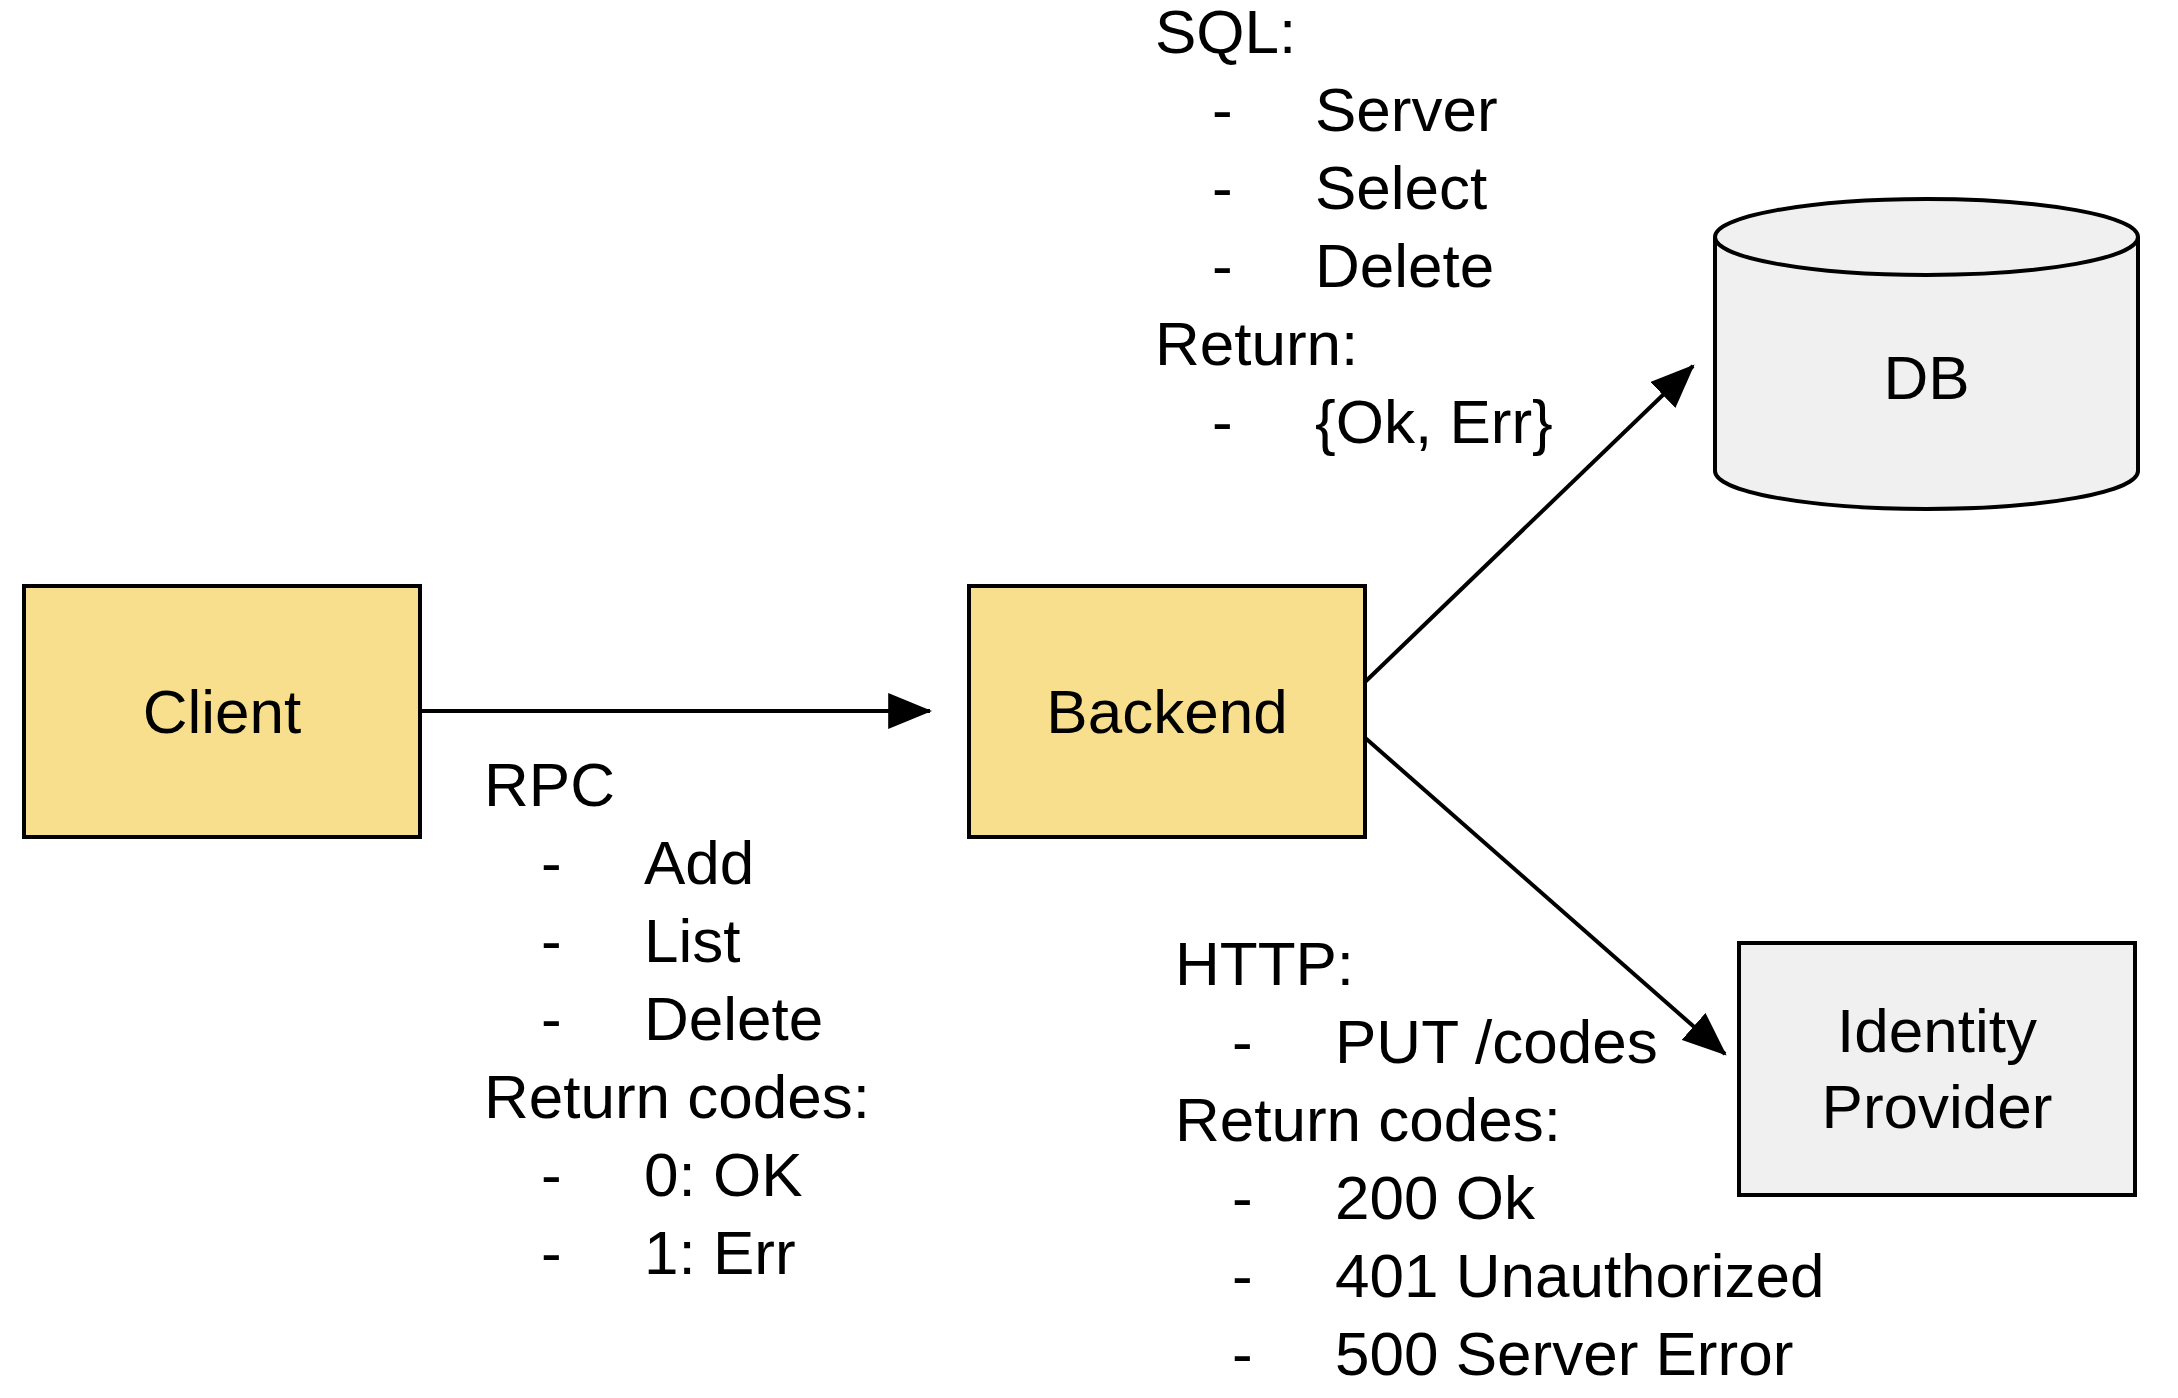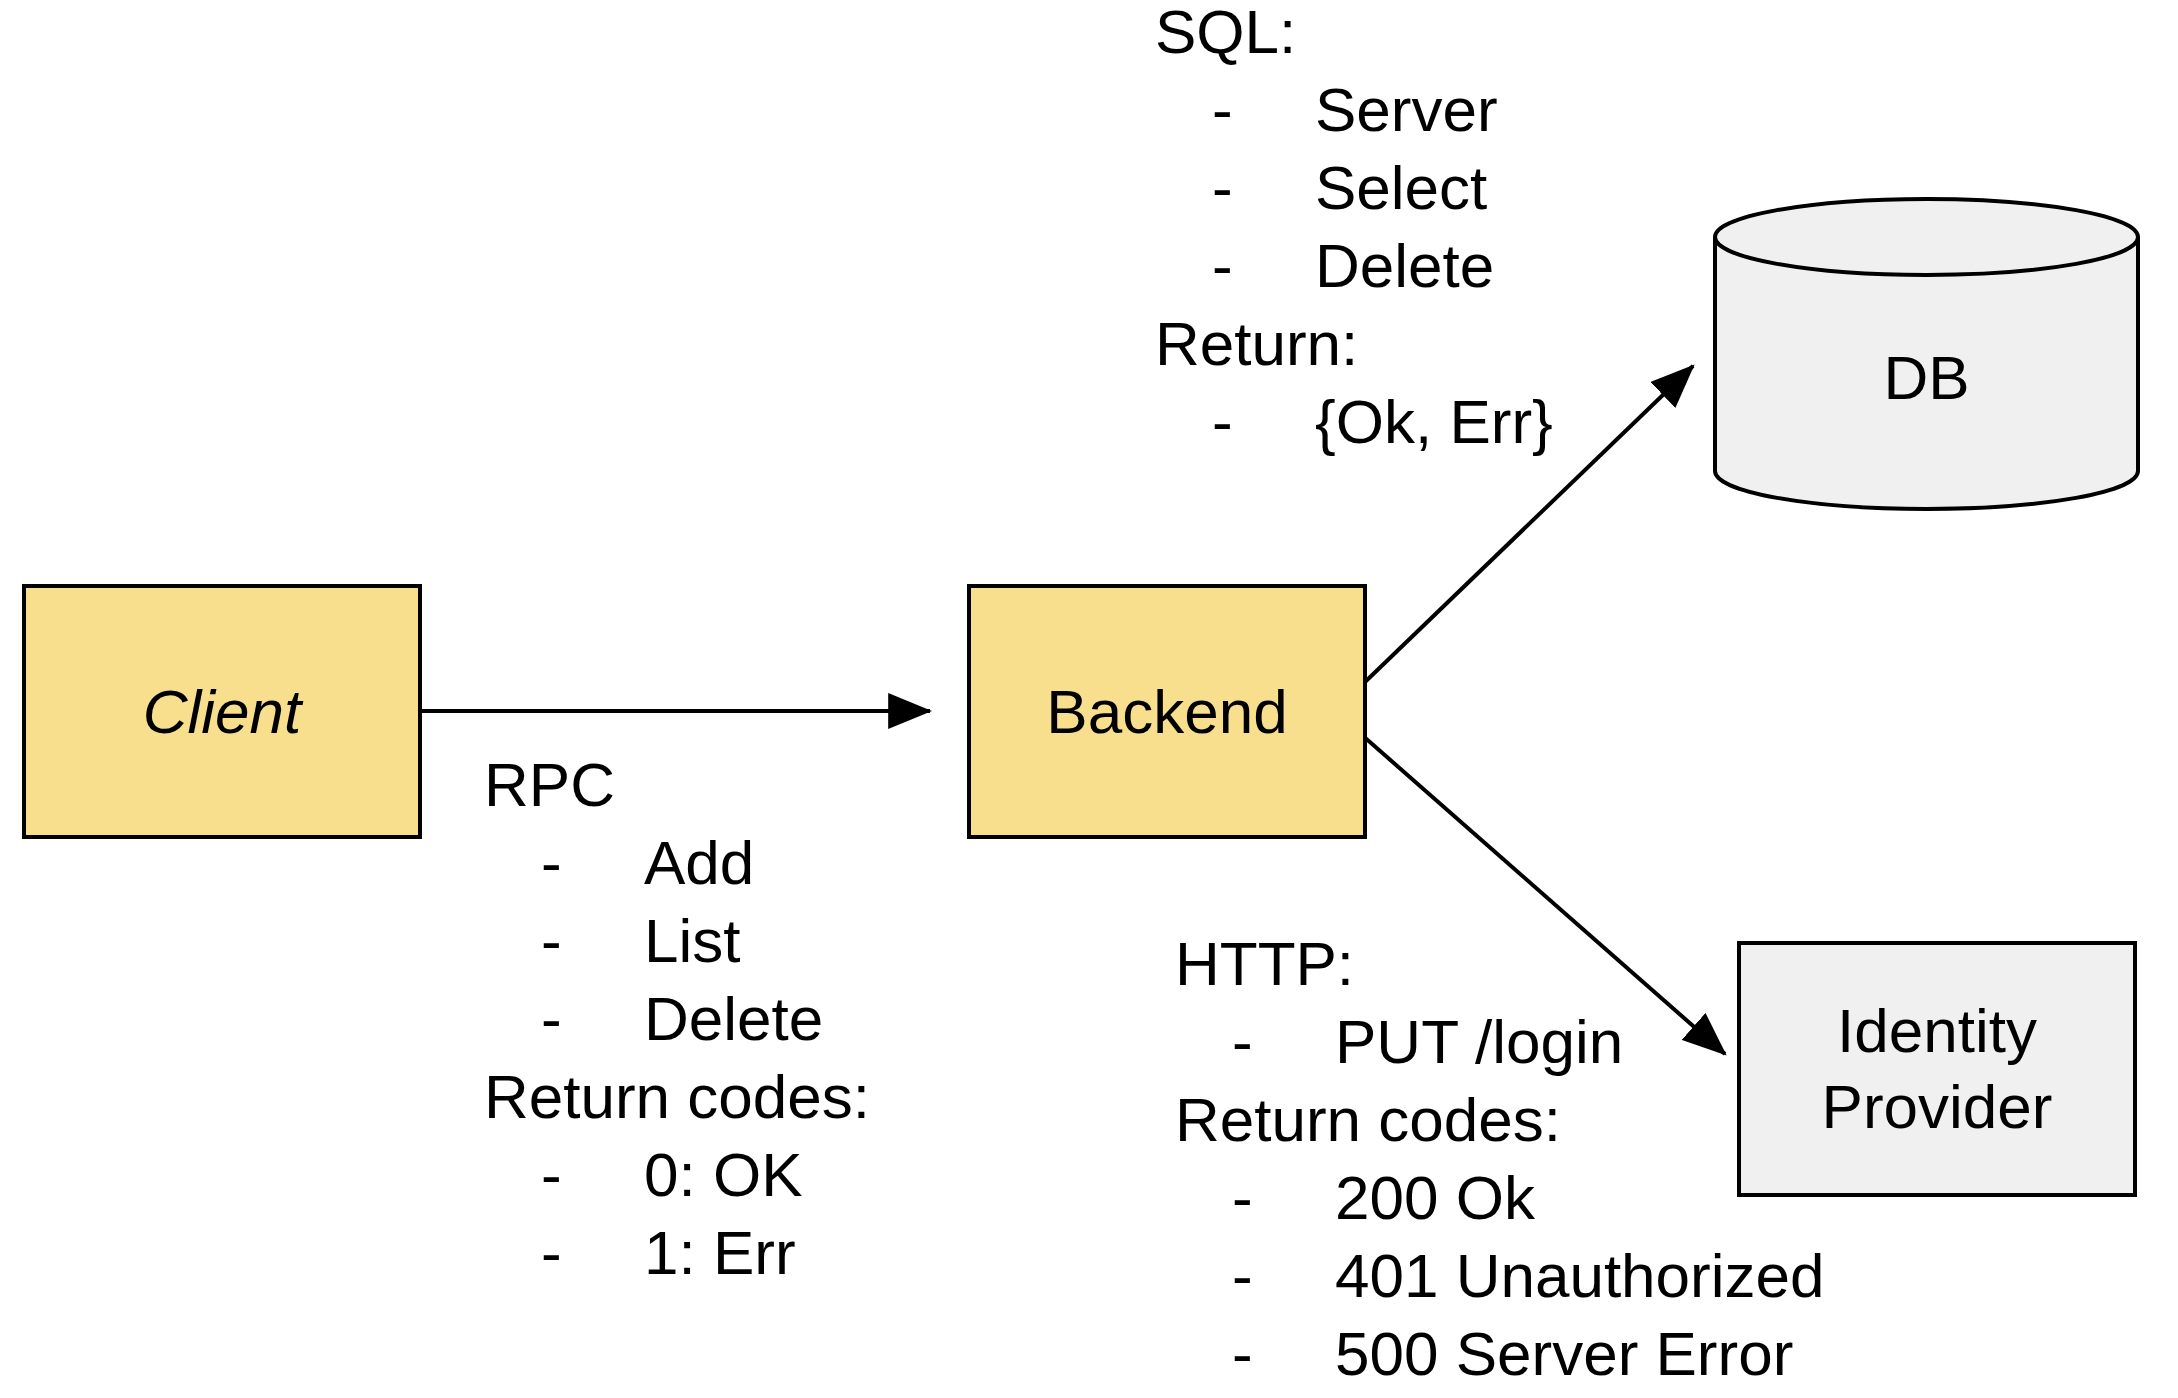--- a/index.html
+++ b/index.html
@@ -23,21 +23,21 @@
     border: 4px solid #000000;
     display: flex;
     align-items: center;
     justify-content: center;
     text-align: center;
     font-size: 62px;
     line-height: 76px;
   }
   .node-yellow { background: var(--yellow, #F7DF8D); }
   .node-gray   { background: var(--gray, #F0F0F0); }
-  #node-client  { left: 22px;   top: 584px; width: 400px; height: 255px; font-style: italic; }
+  #node-client  { left: 22px;   top: 584px; width: 400px; height: 255px; }
   #node-backend { left: 967px;  top: 584px; width: 400px; height: 255px; }
   #node-idp     { left: 1737px; top: 941px; width: 400px; height: 256px; padding: 8px 30px; }
   .cylinder {
     position: absolute;
     left: 1713px; top: 195px;
     width: 427px; height: 318px;
   }
   .cylinder svg { position: absolute; left: 0; top: 0; }
   .cylinder .cyl-label {
     position: absolute;
@@ -113,20 +113,20 @@
       <div class="tline heading">SQL:</div>
       <div class="tline item"><span class="dash">-</span><span class="itext">Server</span></div>
       <div class="tline item"><span class="dash">-</span><span class="itext">Select</span></div>
       <div class="tline item"><span class="dash">-</span><span class="itext">Delete</span></div>
       <div class="tline heading">Return:</div>
       <div class="tline item"><span class="dash">-</span><span class="itext">{Ok, Err}</span></div>
     </div>
 
   <div class="label-block" id="label-http">
       <div class="tline heading">HTTP:</div>
-      <div class="tline item"><span class="dash">-</span><span class="itext">PUT /login</span></div>
+      <div class="tline item"><span class="dash">-</span><span class="itext">PUT /codes</span></div>
       <div class="tline heading">Return codes:</div>
       <div class="tline item"><span class="dash">-</span><span class="itext">200 Ok</span></div>
       <div class="tline item"><span class="dash">-</span><span class="itext">401 Unauthorized</span></div>
       <div class="tline item"><span class="dash">-</span><span class="itext">500 Server Error</span></div>
     </div>
 
 </div>
 
 </body></html>

